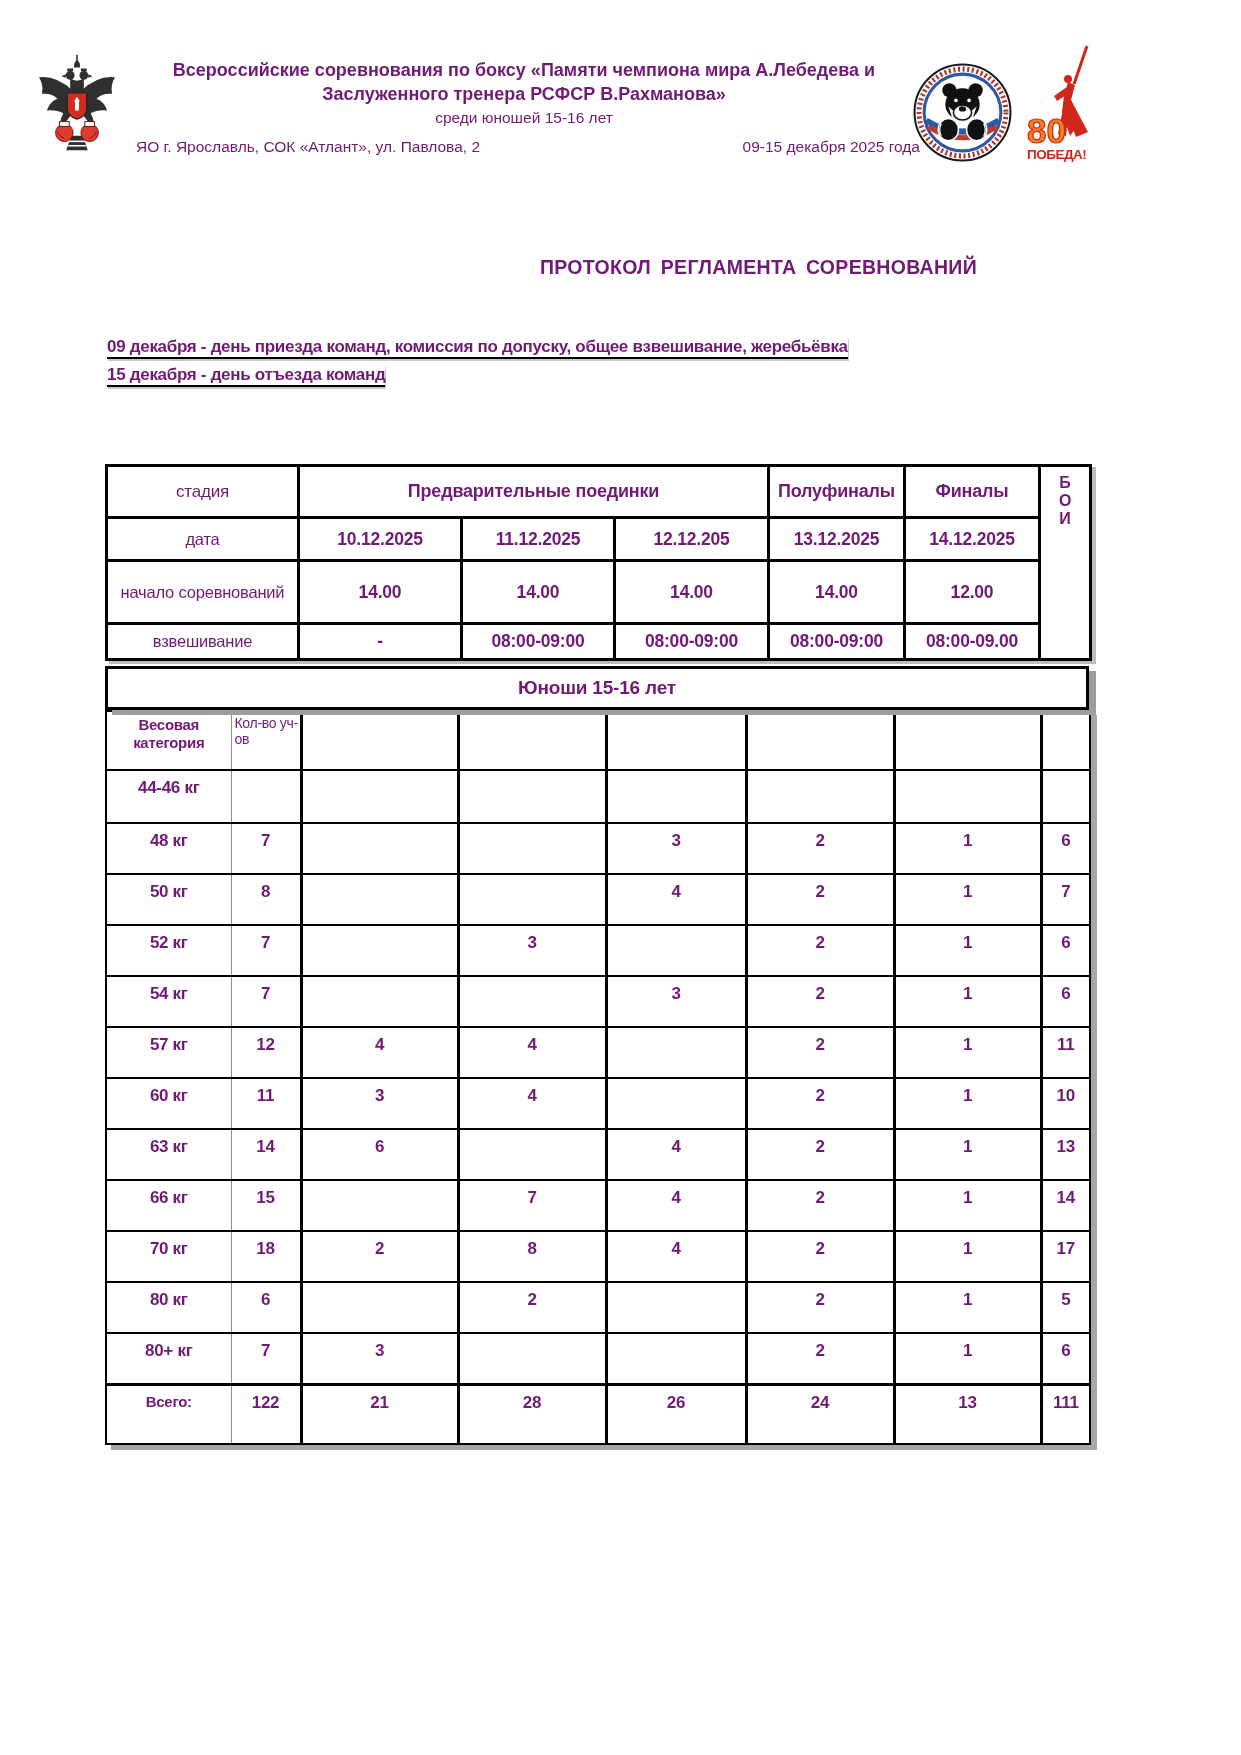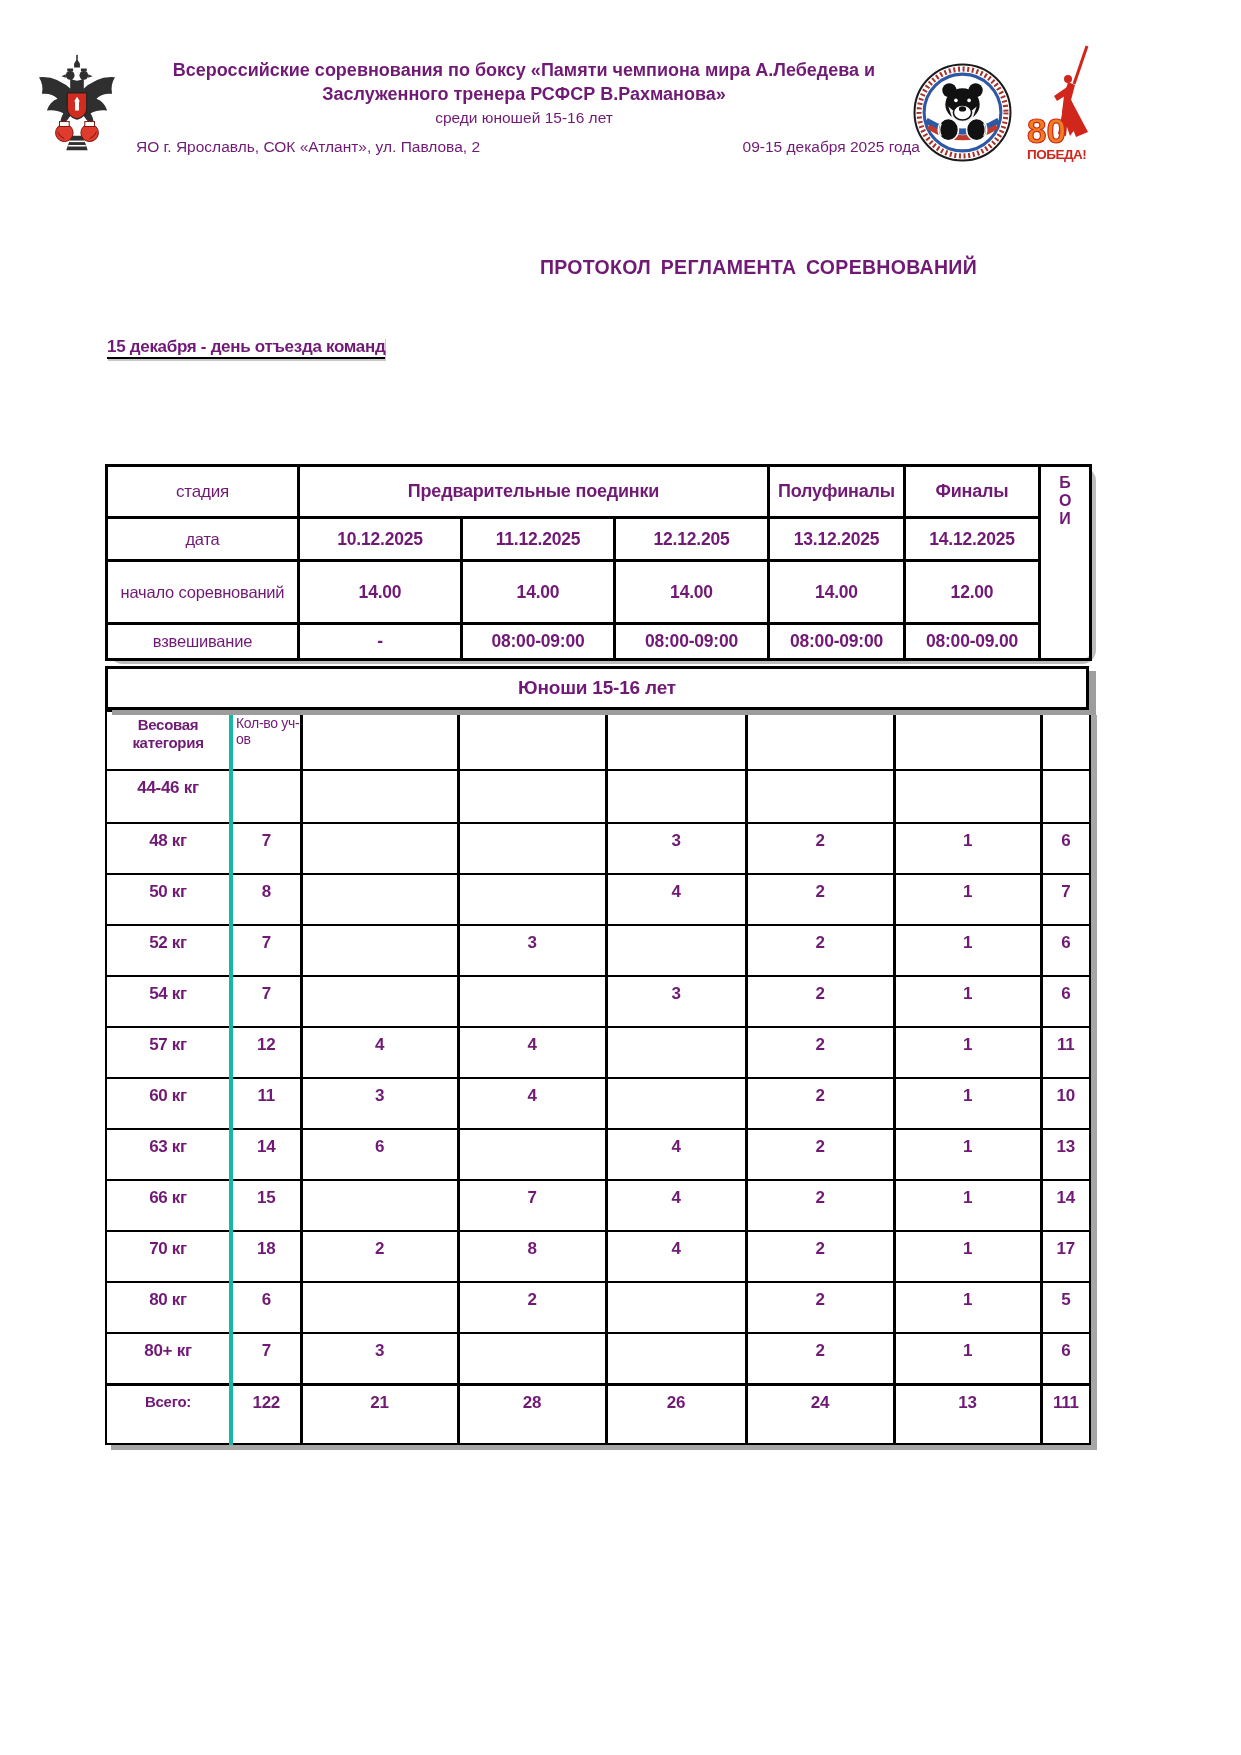--- a/index.html
+++ b/index.html
@@ -23,21 +23,21 @@
   .doc-title{position:absolute;left:105px;top:256px;width:872px;text-align:right;
     font-size:19.5px;font-weight:bold;letter-spacing:.3px;word-spacing:4px;}
   .notes{position:absolute;left:107px;top:333px;font-size:17px;font-weight:bold;
     letter-spacing:-0.3px;line-height:28px;}
   .notes .uline{border-bottom:2px solid #000;box-shadow:1px 2px 0 #c9c9c9;padding-bottom:1px;}
   
   .tables{position:absolute;left:105px;top:464px;width:984px;}
   table{border-collapse:collapse;table-layout:fixed;width:984px;background:#fff;}
   td{overflow:hidden;}
   
-  .sched{box-shadow:4px 3px 0 #bdbdbd;border-radius:14px;}
+  .sched{box-shadow:4px 3px 0 #bdbdbd;}
   .sched td{border:3px solid #000;font-weight:bold;text-align:center;vertical-align:middle;
     font-size:17.5px;letter-spacing:-0.2px;padding:0 2px;}
   .sched .h1{height:52px;}
   .sched .h2{height:43px;margin-left:24px;}
   .sched .h3{height:63px;padding-left:44px;}
   .sched .h4{height:36px;}
   .sched .stage{font-weight:normal;font-size:17px;}
   .sched .stage-b{font-size:18px;}
   .sched .lbl{font-weight:normal;font-size:16.5px;}
   .sched .boi{vertical-align:top;padding-top:7px;font-size:16px;line-height:18px;}
@@ -48,21 +48,21 @@
     box-shadow:7px 5px 0 #9d9d9d;background:#fff;position:relative;z-index:2;}
   
   .wts{box-shadow:6px 5px 0 #a6a6a6;position:relative;z-index:1;}
   .wts td{border:2px solid #000;vertical-align:top;text-align:center;font-weight:bold;
     font-size:17px;letter-spacing:-0.3px;padding-top:7px;}
   .wts .hrow td{height:49px;}
   .wts .r44 td{height:43px;}
   .wts .brow td{height:41px;}
   .wts .trow td{height:49px;}
   .wts .wt{border-right:1px solid #8f8f8f;}
-  .wts .cnt{border-left:4px solid #14b8a6;border-right:3px solid #000;}
+  .wts .cnt{border-left:1px solid #14b8a6;border-right:3px solid #000;}
   .wts .val{border-left:3px solid #000;border-right:3px solid #000;}
   .wts .fv{border-left:2px solid #000;}
   .wts .hw{font-size:15px;line-height:18px;padding-top:4px;}
   .wts .hc{font-weight:normal;font-size:14px;text-align:left;padding:3px 0 0 3px;line-height:16px;}
   .wts .trow td{border-top:3px solid #000;}
   .wts .trow .tl{font-size:15px;}
 </style>
 </head>
 <body>
 
@@ -151,20 +151,21 @@
     </g>
 
     <text x="3" y="99" font-family="Liberation Sans, sans-serif" font-size="35" font-weight="bold" fill="#f0801e" stroke="#d1261c" stroke-width="1.2">80</text>
 
     <text x="3" y="115" font-family="Liberation Sans, sans-serif" font-size="13.5" font-weight="bold" fill="#d1261c" letter-spacing="-0.5">ПОБЕДА!</text>
   </svg>
 
   <div class="doc-title">ПРОТОКОЛ РЕГЛАМЕНТА СОРЕВНОВАНИЙ</div>
 
   <div class="notes">
+    <div><span class="uline">09 декабря - день приезда команд, комиссия по допуску, общее взвешивание, жеребьёвка</span></div>
     <div><span class="uline">15 декабря - день отъезда команд</span></div>
   </div>
 
   <div class="tables">
 
     <table class="sched">
       <colgroup>
         <col style="width:192px">
           <col style="width:163px">
           <col style="width:153px">

